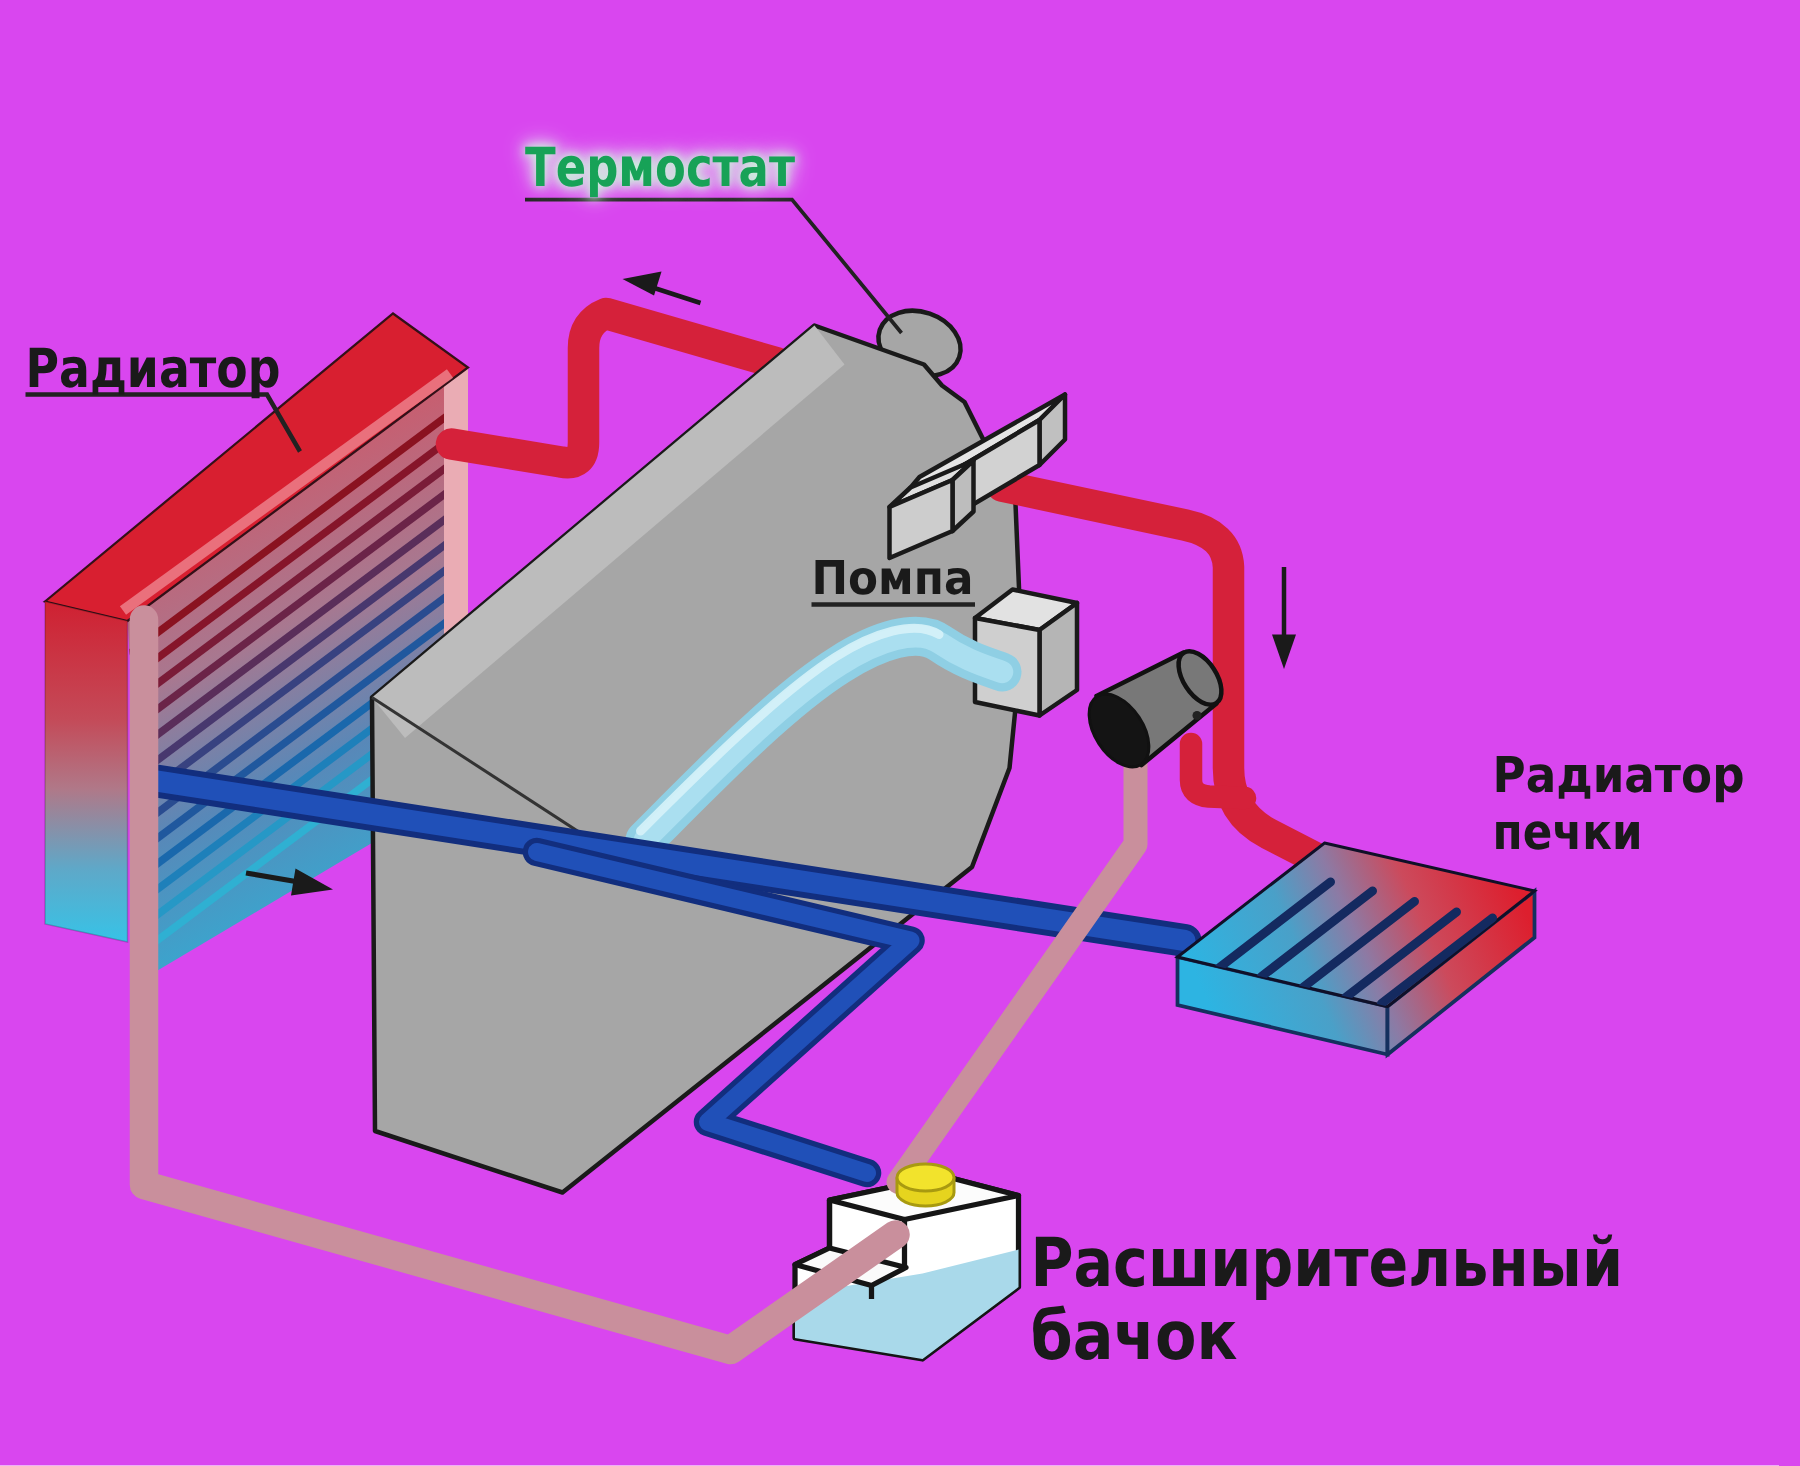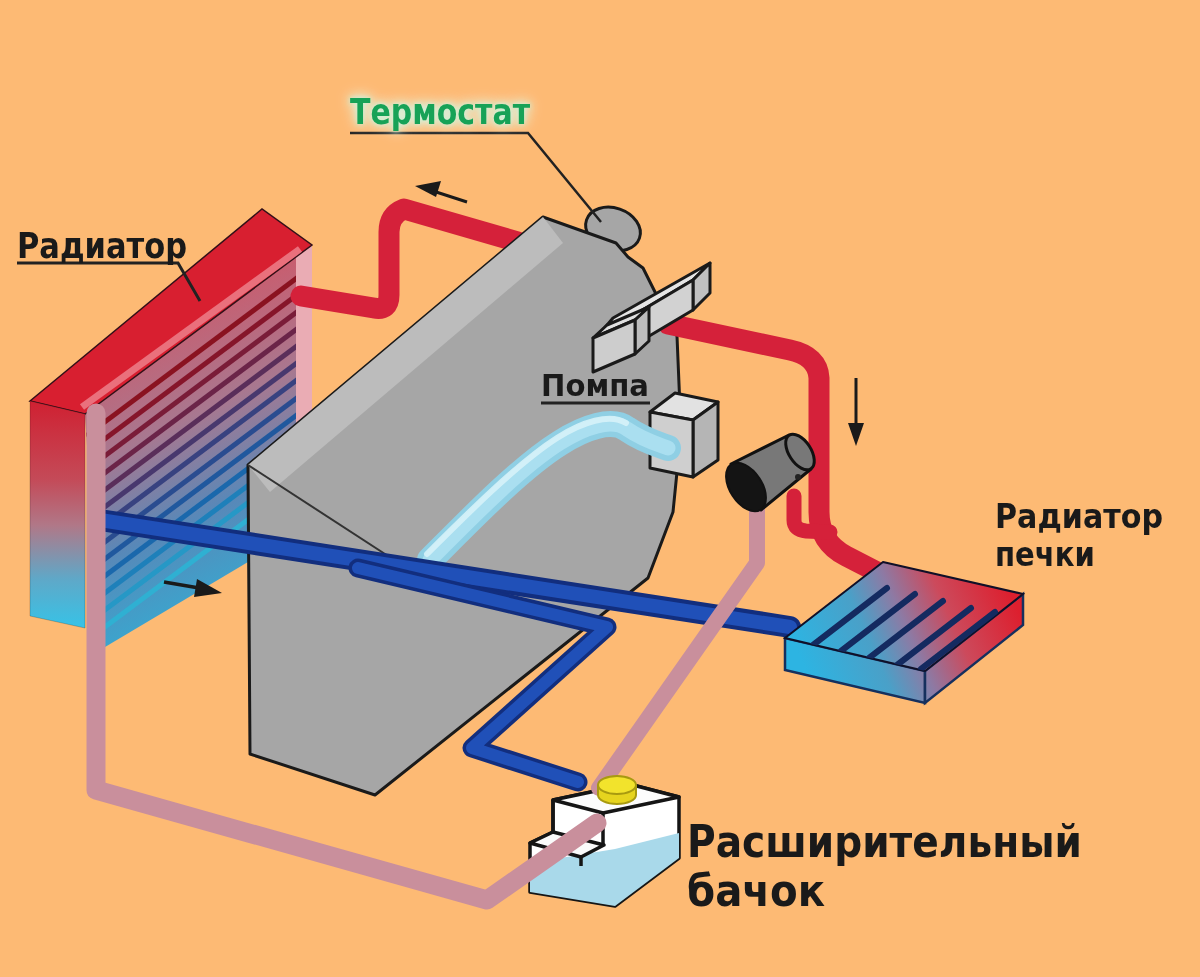--- a/index.html
+++ b/index.html
@@ -1,16 +1,16 @@
 <!DOCTYPE html>
 <html><head>
 <meta charset="utf-8">
 <style>
   html,body{margin:0;padding:0;background:#ffffff;}
-  .stage{position:relative;width:1200px;height:977px;background:#fdba74;overflow:hidden;
+  .stage{position:relative;width:1200px;height:977px;background:#d946ef;overflow:hidden;
          font-family:"DejaVu Sans","Liberation Sans",sans-serif;}
   svg{position:absolute;left:0;top:0;}
   text{font-family:"DejaVu Sans","Liberation Sans",sans-serif;font-weight:bold;}
   .halo{text-shadow:0 0 6px #c4f1d6,0 0 12px #dcf8e8,0 0 18px #e8fbf0;}
 </style>
 </head>
 <body>
 
 <div class="stage">
 <svg width="1200" height="977" viewBox="0 0 1200 977">

